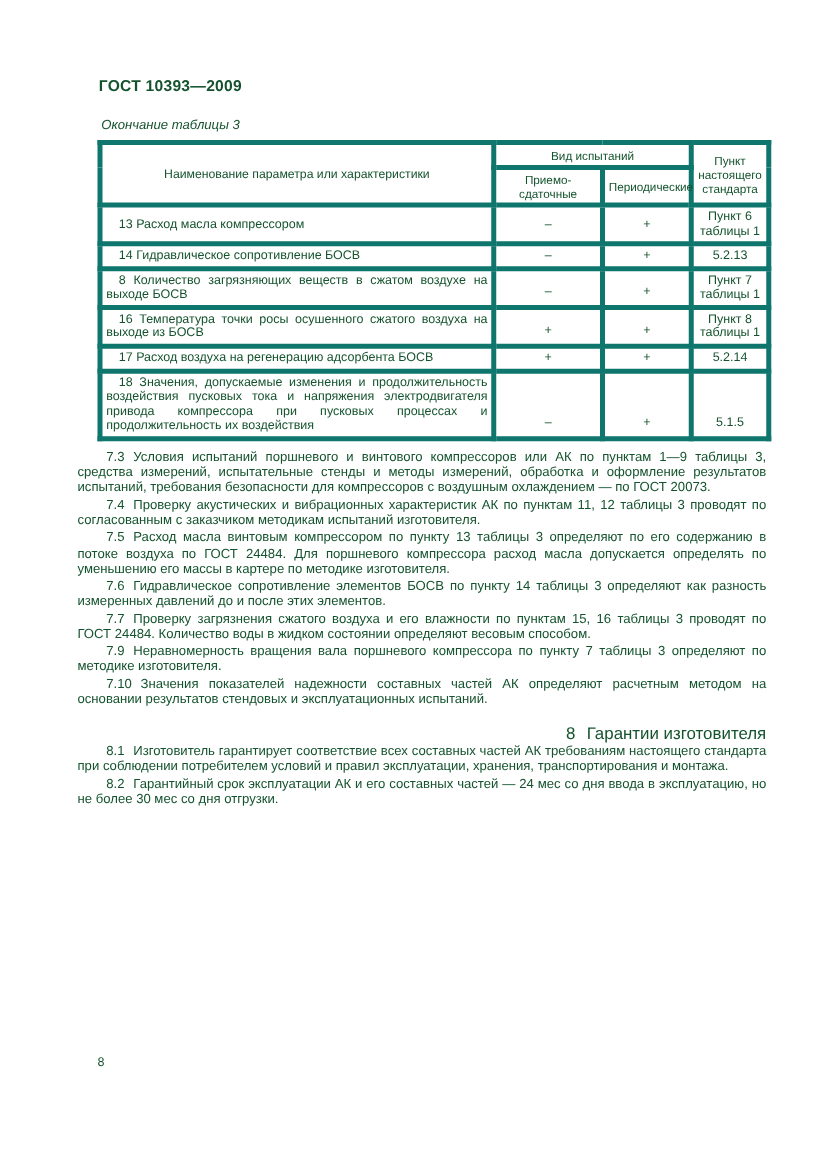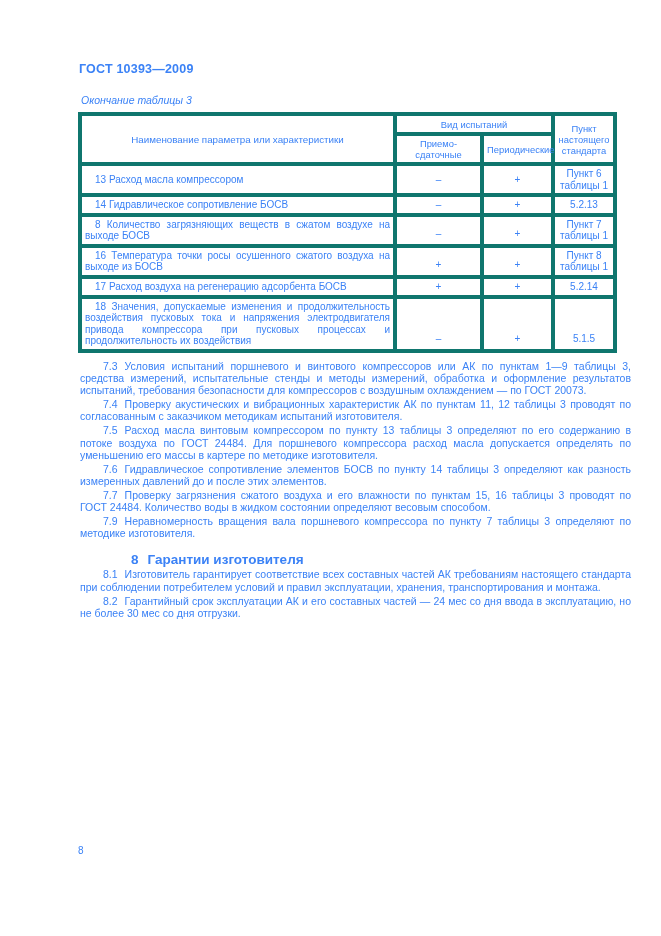--- a/index.html
+++ b/index.html
@@ -2,21 +2,21 @@
 <html lang="ru"><head>
 <meta charset="utf-8">
 <style>
   * { margin: 0; padding: 0; box-sizing: border-box; }
   html, body { background: #ffffff; }
   .page {
     position: relative;
     width: 661px;
     height: 936px;
     background: #ffffff;
-    color: #3b82f6;
+    color: #14532d;
     font-family: "Liberation Sans", sans-serif;
     overflow: hidden;
   }
   .doc-code {
     position: absolute;
     left: 79px; top: 62px;
     font-size: 12.5px;
     font-weight: bold;
     letter-spacing: 0.2px;
   }
@@ -55,28 +55,27 @@
   td.clause-cell { text-align: center; vertical-align: middle; padding: 2px 3px; }
   tr.va-bottom td.sym-cell { vertical-align: bottom; padding-bottom: 4px; }
   tr.va-bottom td.clause-cell.also-bottom { vertical-align: bottom; padding-bottom: 4px; }
   .body-text {
     position: absolute;
     left: 62px; top: 360px;
     width: 551px;
     font-size: 10.5px;
     line-height: 12.1px;
     text-align: justify;
-    margin-left: 18px;
   }
   .body-text p { text-indent: 23px; margin-bottom: 2px; }
   .pnum { margin-right: 7px; }
   .section-heading {
     font-size: 13.5px;
-    font-weight: bold;
-    text-align: left;
+    font-weight: normal;
+    text-align: right;
     text-indent: 0;
     margin: 15px 0 13px 28px;
   }
   .section-heading .hnum { margin-right: 9px; }
   .page-number {
     position: absolute;
     left: 78px; top: 845px;
     font-size: 10px;
   }
 </style>
@@ -147,20 +146,21 @@
     </tbody>
   </table>
 
   <div class="body-text">
     <p><span class="pnum">7.3</span><span>Условия испытаний поршневого и винтового компрессоров или АК по пунктам 1—9 таблицы 3, средства измерений, испытательные стенды и методы измерений, обработка и оформление результатов испытаний, требования безопасности для компрессоров с воздушным охлаждением — по ГОСТ 20073.</span></p>
     <p><span class="pnum">7.4</span><span>Проверку акустических и вибрационных характеристик АК по пунктам 11, 12 таблицы 3 проводят по согласованным с заказчиком методикам испытаний изготовителя.</span></p>
     <p><span class="pnum">7.5</span><span>Расход масла винтовым компрессором по пункту 13 таблицы 3 определяют по его содержанию в потоке воздуха по ГОСТ 24484. Для поршневого компрессора расход масла допускается определять по уменьшению его массы в картере по методике изготовителя.</span></p>
     <p><span class="pnum">7.6</span><span>Гидравлическое сопротивление элементов БОСВ по пункту 14 таблицы 3 определяют как разность измеренных давлений до и после этих элементов.</span></p>
     <p><span class="pnum">7.7</span><span>Проверку загрязнения сжатого воздуха и его влажности по пунктам 15, 16 таблицы 3 проводят по ГОСТ 24484. Количество воды в жидком состоянии определяют весовым способом.</span></p>
     <p><span class="pnum">7.9</span><span>Неравномерность вращения вала поршневого компрессора по пункту 7 таблицы 3 определяют по методике изготовителя.</span></p>
+    <p><span class="pnum">7.10</span><span>Значения показателей надежности составных частей АК определяют расчетным методом на основании результатов стендовых и эксплуатационных испытаний.</span></p>
 
     <p class="section-heading"><span class="hnum">8</span><span>Гарантии изготовителя</span></p>
 
     <p><span class="pnum">8.1</span><span>Изготовитель гарантирует соответствие всех составных частей АК требованиям настоящего стандарта при соблюдении потребителем условий и правил эксплуатации, хранения, транспортирования и монтажа.</span></p>
     <p><span class="pnum">8.2</span><span>Гарантийный срок эксплуатации АК и его составных частей — 24 мес со дня ввода в эксплуатацию, но не более 30 мес со дня отгрузки.</span></p>
   </div>
 
   <div class="page-number">8</div>
 
 </div>

